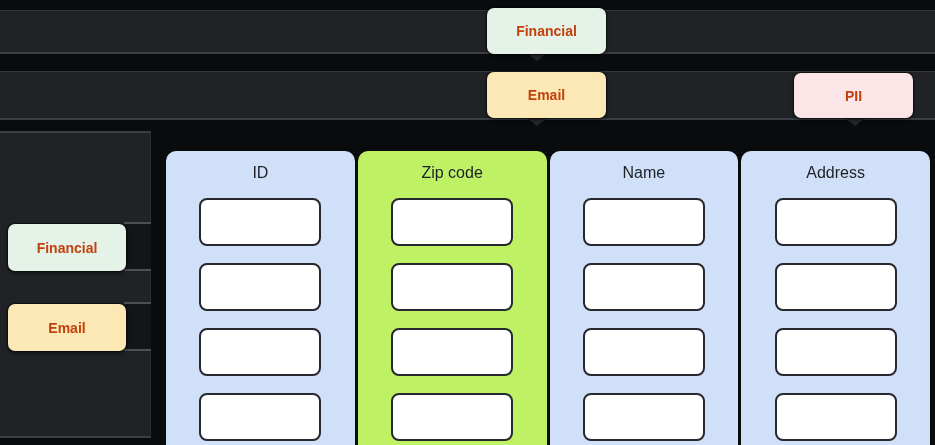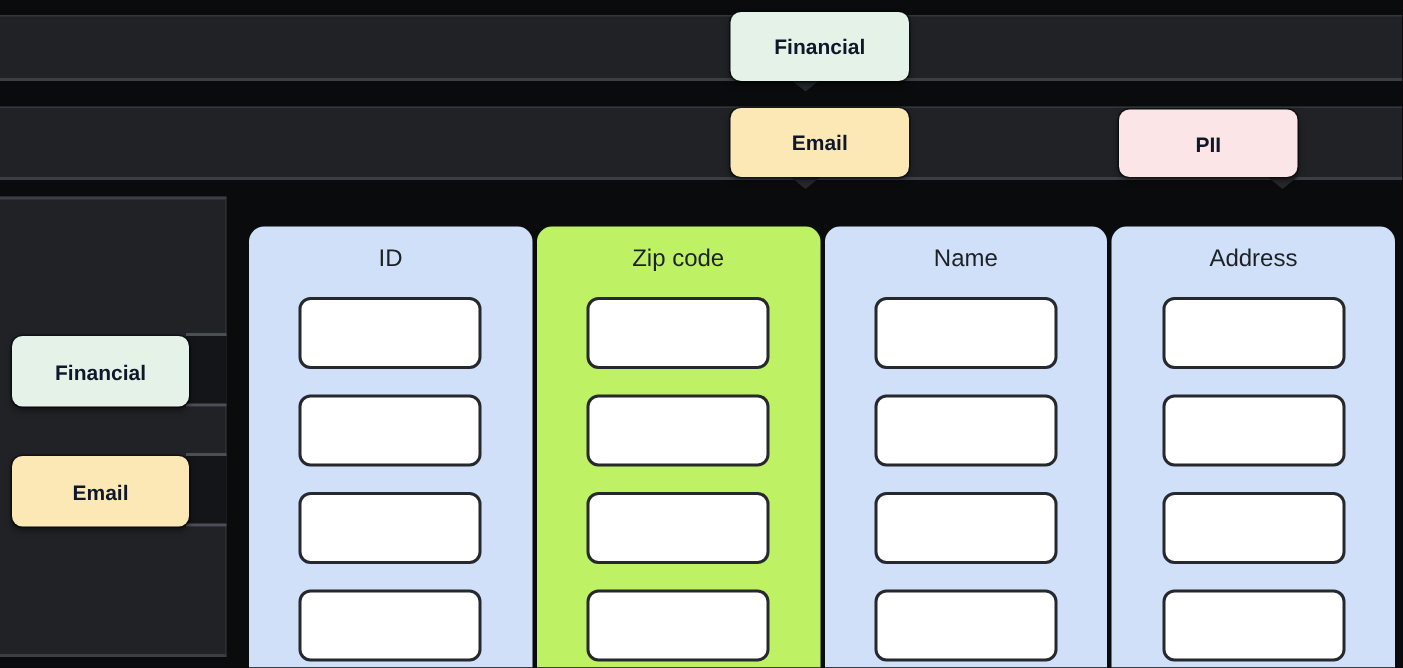--- a/index.html
+++ b/index.html
@@ -20,27 +20,27 @@
     box-sizing: border-box;
   }
   .bar1 { top: 10px; height: 44px; }
   .bar2 { top: 71px; height: 49px; }
 
   
   .chip {
     position: absolute;
     display: flex; align-items: center; justify-content: center;
     border-radius: 7px;
-    font-size: 14px; font-weight: bold; color: #0f172a;
+    font-size: 14px; font-weight: bold; color: #c2410c;
     box-shadow: 0 0 0 1px rgba(0,0,0,0.45), 0 2px 4px rgba(0,0,0,0.55);
     cursor: default;
   }
   .chip-top-financial { left: 487px; top: 8px;  width: 119px; height: 46px; }
   .chip-top-email     { left: 487px; top: 72px; width: 119px; height: 46px; }
-  .chip-top-pii       { left: 746px; top: 73px; width: 119px; height: 45px; }
+  .chip-top-pii       { left: 794px; top: 73px; width: 119px; height: 45px; }
 
   
   .pointer {
     position: absolute; width: 0; height: 0;
     border-left: 10px solid transparent;
     border-right: 10px solid transparent;
     border-top: 8px solid #26282c;
   }
   .ptr-financial { left: 527px; top: 53px; }
   .ptr-email     { left: 527px; top: 118px; }

